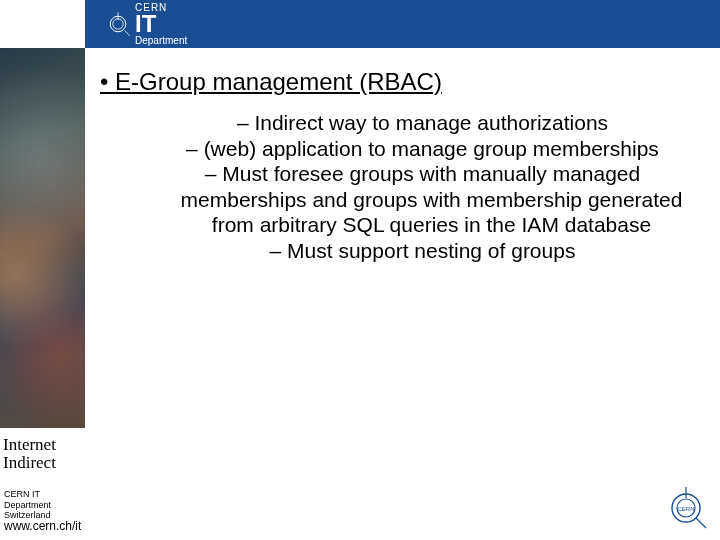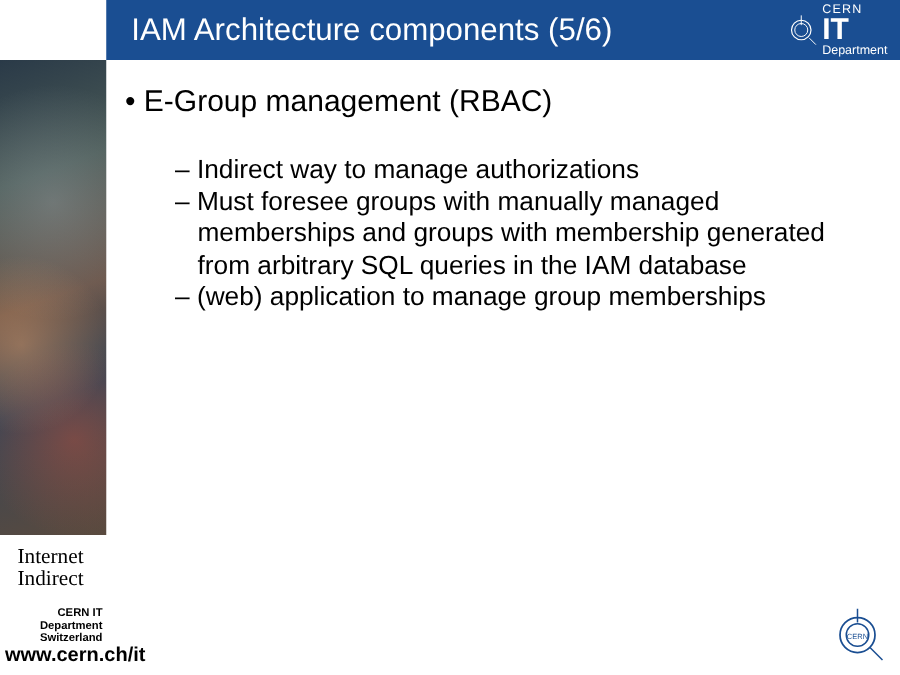--- a/index.html
+++ b/index.html
@@ -71,78 +71,78 @@
   }
   .content {
     position: absolute;
     top: 68px;
     left: 100px;
     width: 605px;
     color: #000;
   }
   .bullet-l1 {
     font-size: 24px;
-    margin-bottom: 27px;
+    margin-bottom: 14px;
+    text-decoration: underline;
   }
   .bullet-l1::before {
     content: "• ";
   }
   .sub-list {
     margin-left: 40px;
+    text-align: center;
   }
   .bullet-l2 {
     font-size: 21px;
     line-height: 1.22;
     text-indent: -18px;
     padding-left: 18px;
     margin-bottom: 0px;
   }
   .bullet-l2::before {
     content: "– ";
   }
   .internet-services {
     position: absolute;
-    left: 14px;
+    left: 3px;
     top: 436px;
     font-family: "Times New Roman", serif;
     font-size: 17px;
     color: #000;
     line-height: 1.05;
   }
   .footer-dept {
     position: absolute;
     left: 4px;
     bottom: 6px;
-    text-align: right;
+    text-align: left;
     font-size: 9px;
     color: #000;
     line-height: 1.15;
     width: 78px;
-    font-weight: bold;
   }
-  .footer-dept .url { font-size: 16px; }
+  .footer-dept .url { font-size: 12px; }
   .cern-ring {
     position: absolute;
     right: 12px;
     bottom: 10px;
     width: 44px;
     height: 44px;
   }
   .cern-ring svg { width: 100%; height: 100%; }
   .top-corner-logo {
     width: 26px; height: 26px;
   }
 </style>
 </head>
 <body>
 
 <div class="page-num">17</div>
 
 <div class="title-bar">
-  <div class="title-text">IAM Architecture components (5/6)</div>
   <div class="cern-logo">
     <svg class="top-corner-logo" viewBox="0 0 40 40">
       <circle cx="20" cy="20" r="12" fill="none" stroke="#fff" stroke-width="1.5"></circle>
       <circle cx="20" cy="20" r="8" fill="none" stroke="#fff" stroke-width="1.2"></circle>
       <line x1="20" y1="2" x2="20" y2="14" stroke="#fff" stroke-width="1.2"></line>
       <line x1="30" y1="30" x2="38" y2="38" stroke="#fff" stroke-width="1.2"></line>
     </svg>
     <div class="cern-it cern-logo-text">
       <span class="cernword">CERN</span>
       <span class="itword">IT</span>
@@ -150,22 +150,23 @@
     </div>
   </div>
 </div>
 
 <div class="sidebar-img"></div>
 
 <div class="content">
   <div class="bullet-l1">E-Group management (RBAC)</div>
   <div class="sub-list">
     <div class="bullet-l2">Indirect way to manage authorizations</div>
+    <div class="bullet-l2">(web) application to manage group memberships</div>
     <div class="bullet-l2">Must foresee groups with manually managed memberships and groups with membership generated from arbitrary SQL queries in the IAM database</div>
-    <div class="bullet-l2">(web) application to manage group memberships</div>
+    <div class="bullet-l2">Must support nesting of groups</div>
   </div>
 </div>
 
 <div class="internet-services">
   <div>Internet</div>
   <div>Indirect</div>
 </div>
 
 <div class="footer-dept">
   <div>CERN IT Department</div>

